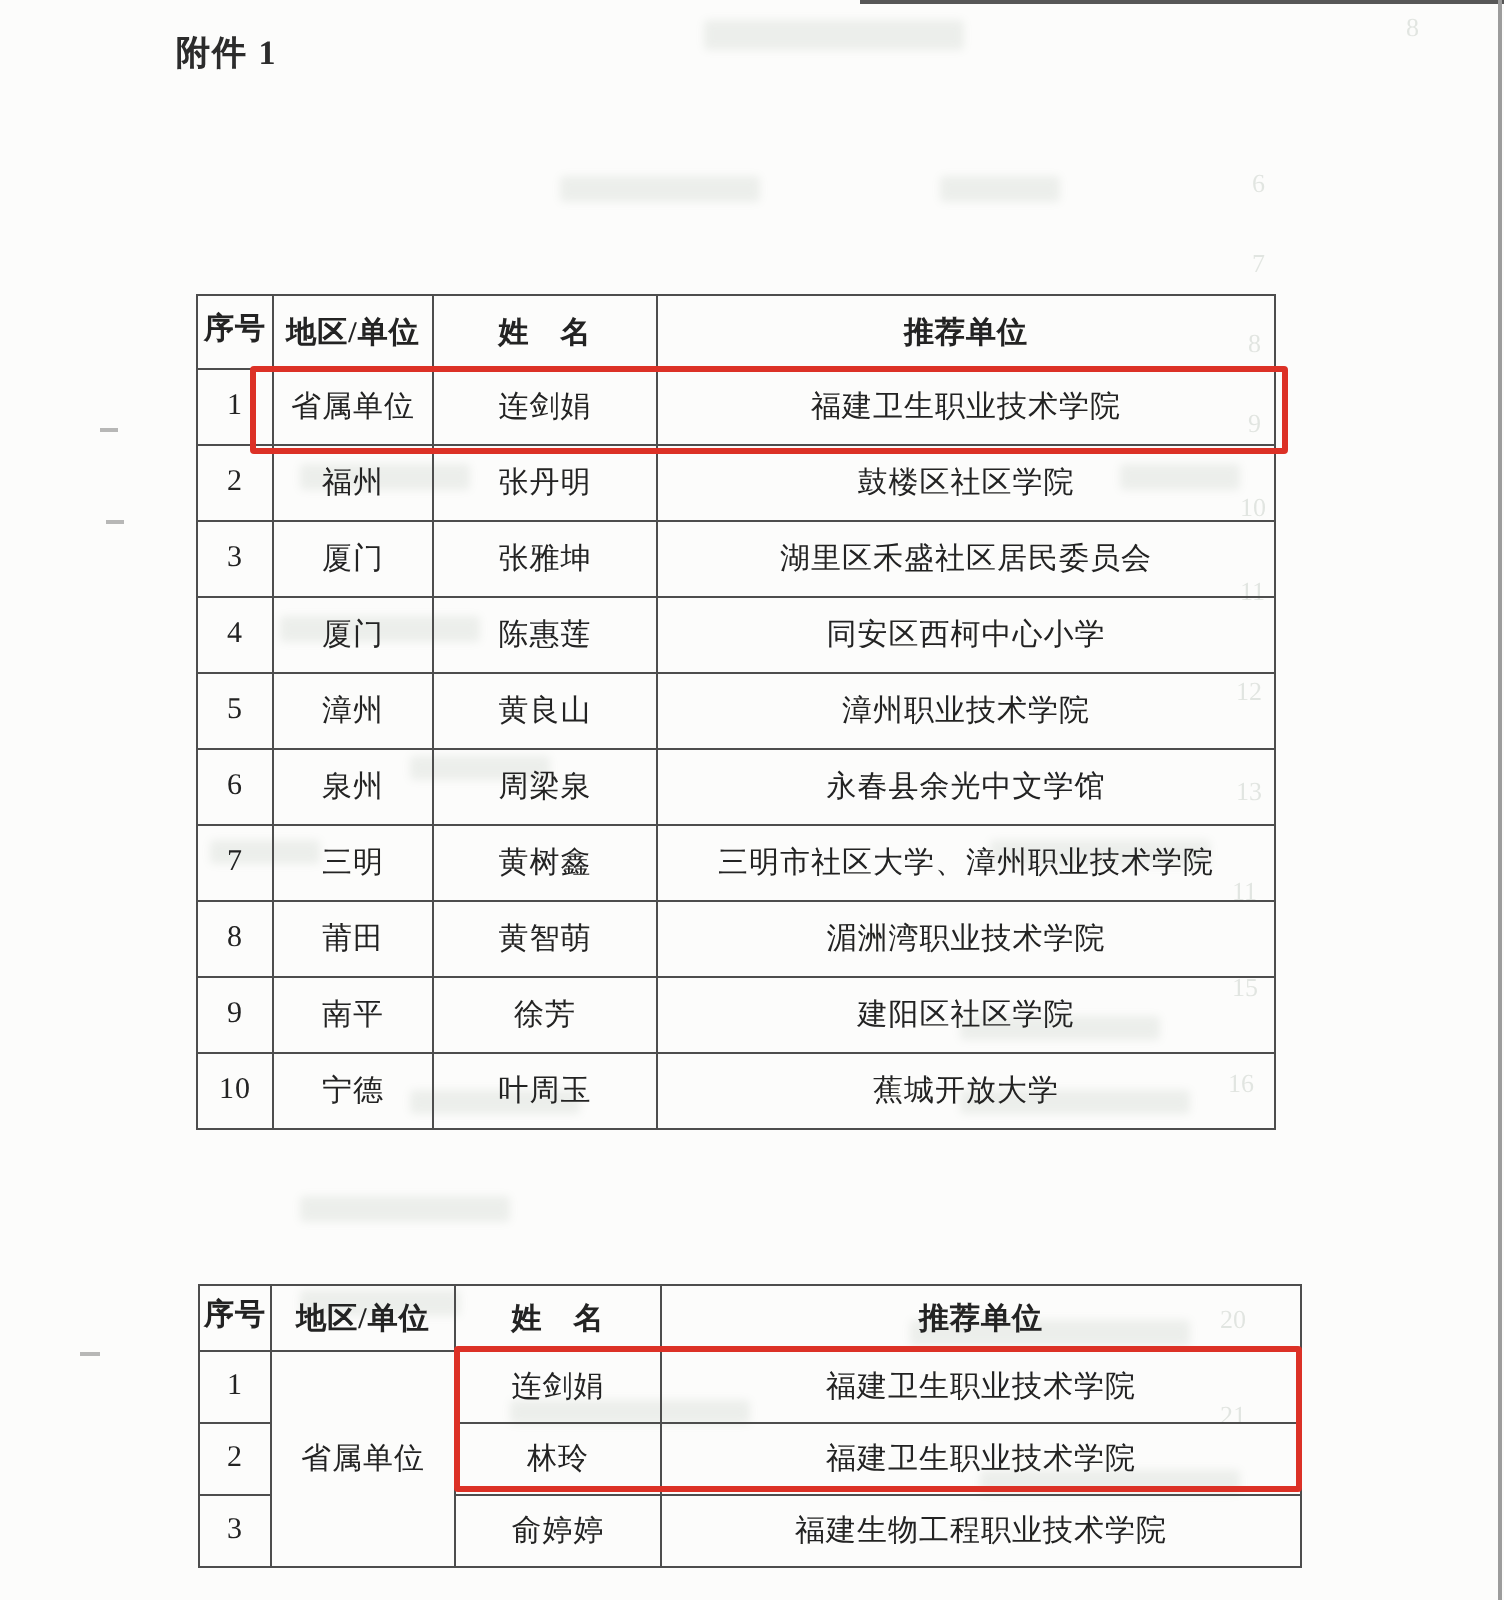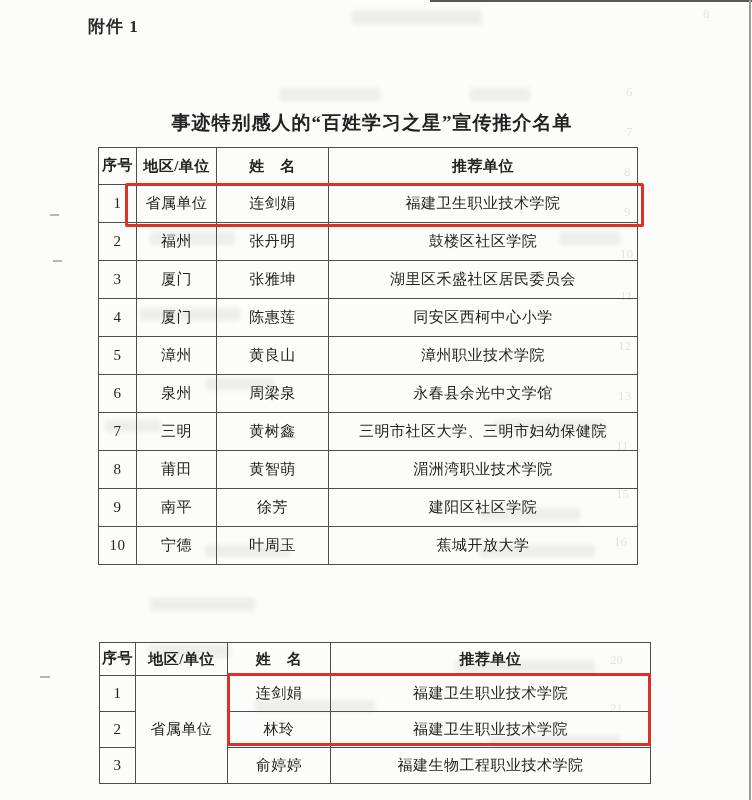--- a/index.html
+++ b/index.html
@@ -137,21 +137,20 @@
   <span class="ghost-num" style="left:620px; top:288px;">11</span>
   <span class="ghost-num" style="left:618px; top:338px;">12</span>
   <span class="ghost-num" style="left:618px; top:388px;">13</span>
   <span class="ghost-num" style="left:616px; top:438px;">11</span>
   <span class="ghost-num" style="left:616px; top:486px;">15</span>
   <span class="ghost-num" style="left:614px; top:534px;">16</span>
   <span class="ghost-num" style="left:610px; top:652px;">20</span>
   <span class="ghost-num" style="left:610px; top:700px;">21</span>
 
   <div class="attachment-label">附件 1</div>
-  <div class="section-title section1-title">事迹特别感人的“百姓学习之星”宣传推介名单</div>
 
   <table class="doc-table table1">
     <colgroup>
       <col style="width:38px">
         <col style="width:80px">
         <col style="width:112px">
         <col style="width:309px">
     </colgroup>
     <tbody>
         <tr class="hdr">
@@ -193,21 +192,21 @@
     <tr class="body-r">
       <td>6</td>
       <td>泉州</td>
       <td>周梁泉</td>
       <td>永春县余光中文学馆</td>
     </tr>
     <tr class="body-r">
       <td>7</td>
       <td>三明</td>
       <td>黄树鑫</td>
-      <td>三明市社区大学、三明市妇幼保健院</td>
+      <td>三明市社区大学、漳州职业技术学院</td>
     </tr>
     <tr class="body-r">
       <td>8</td>
       <td>莆田</td>
       <td>黄智萌</td>
       <td>湄洲湾职业技术学院</td>
     </tr>
     <tr class="body-r">
       <td>9</td>
       <td>南平</td>

